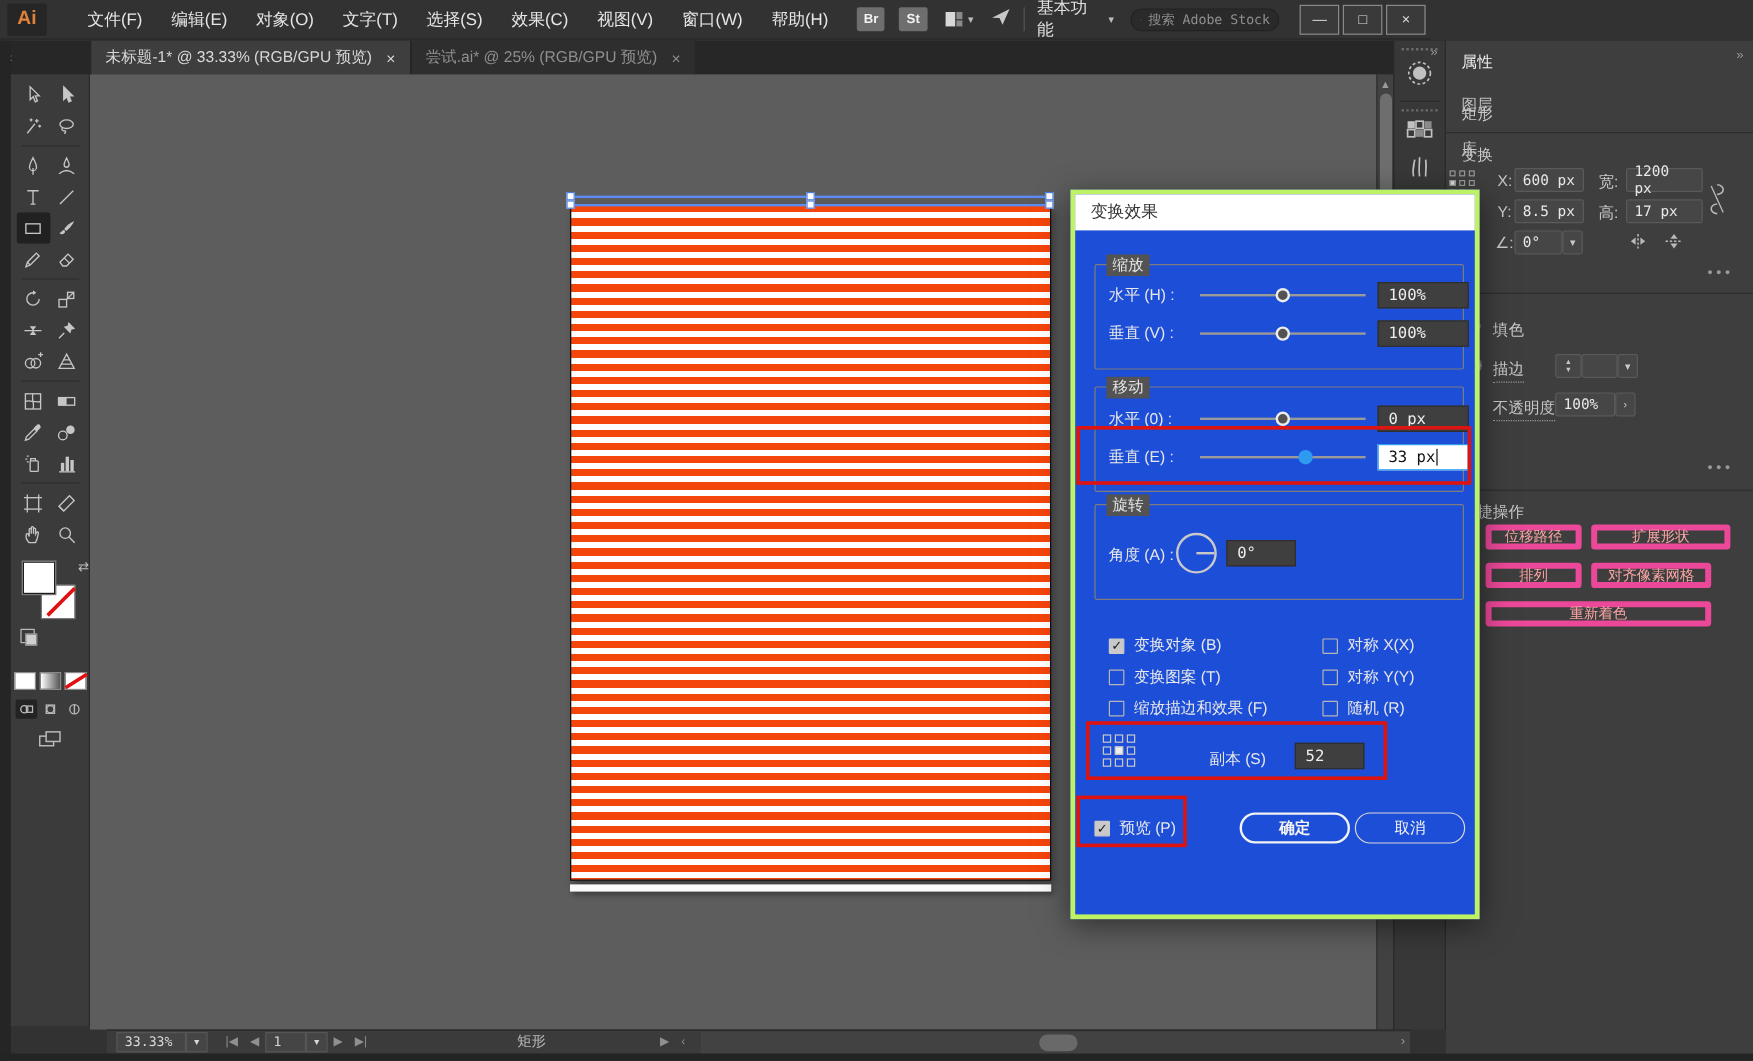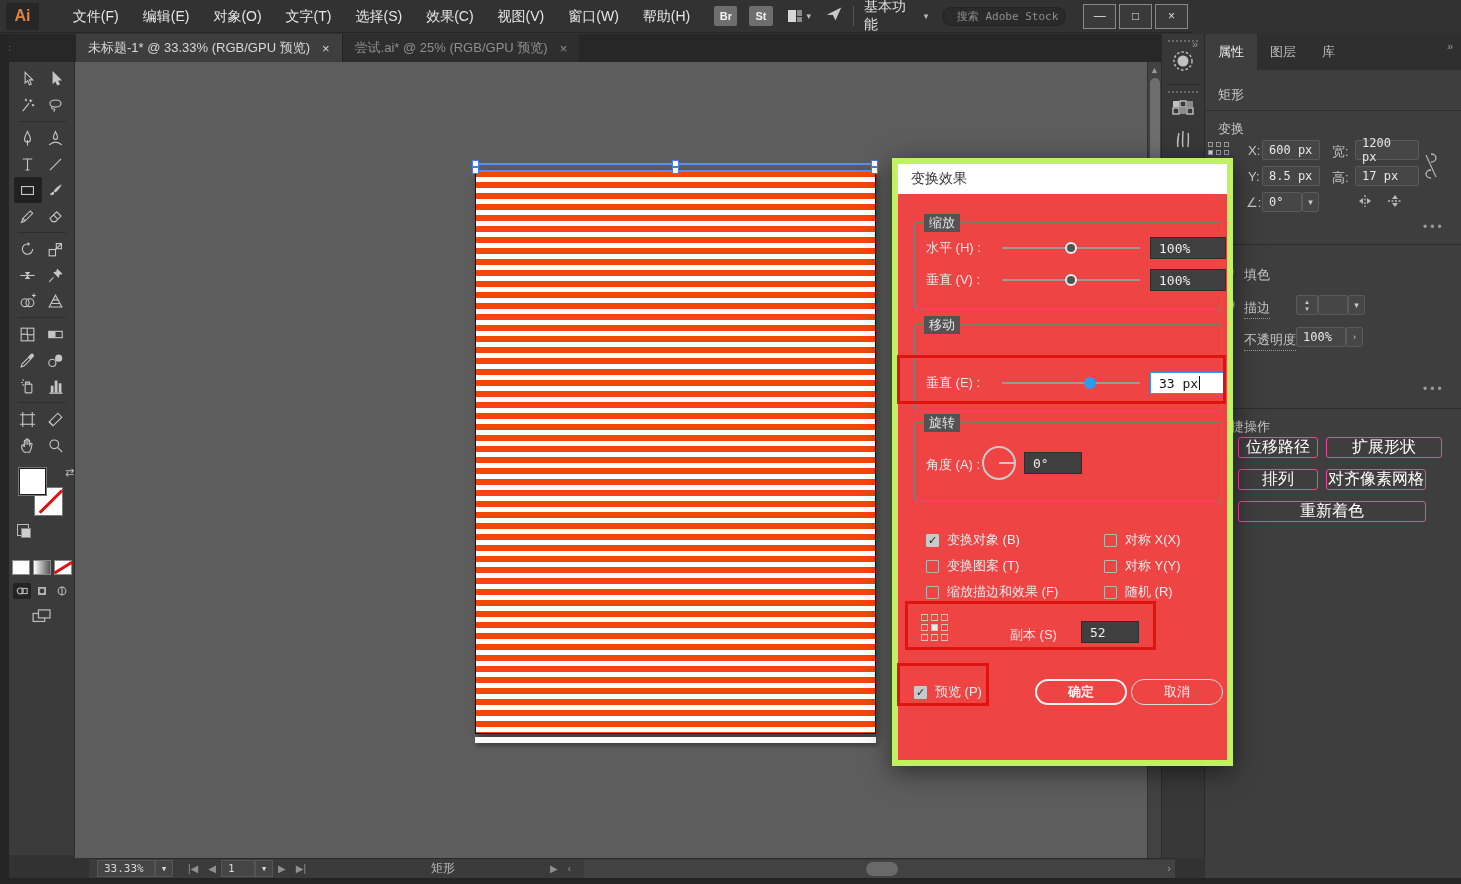--- a/index.html
+++ b/index.html
@@ -75,53 +75,53 @@
   #dock { position:absolute; left:1161px; top:34px; width:44px; height:824px; background:#383838;
           border-left:1px solid #2A2A2A; border-right:1px solid #2A2A2A; }
   .grip { width:30px; margin:6px auto 4px; border-top:2px dotted #6a6a6a; }
   .dock-icon { display:flex; justify-content:center; padding:2px 0 8px; }
   .dock-icon svg { stroke:#C1C1C1; fill:none; stroke-width:1.4; }
   .dock-div { height:1px; background:#2B2B2B; margin:2px 4px; }
   #dock-collapse { position:absolute; right:6px; top:4px; color:#999; font-size:11px; }
 
   
   #panel { position:absolute; left:1205px; top:34px; width:256px; height:850px; background:#3E3E3E; }
-  #panel-tabs { height:36px; background:#2F2F2F; display:flex; }
+  #panel-tabs { height:36px; background:#2F2F2F; display:flex;flex-direction:column; }
   .ptab { height:36px; line-height:36px; padding:0 13px; font-size:13px; color:#BDBDBD; }
   .ptab.active { background:#3E3E3E; color:#EDEDED; }
   #panel-collapse { position:absolute; right:8px; top:6px; color:#999; font-size:11px; }
   .p-label { position:absolute; color:#C8C8C8; font-size:13px; }
   .p-div { position:absolute; left:0; width:256px; height:1px; background:#2D2D2D; }
   .pfld { position:absolute; height:20px; background:#464646; border:1px solid #5A5A5A; color:#E8E8E8;
           font-family:"DejaVu Sans Mono",monospace; font-size:12px; display:flex; align-items:center; padding:0 6px; border-radius:2px; }
   .chev-box { position:absolute; width:17px; height:20px; background:#464646; border:1px solid #5A5A5A; color:#C9C9C9;
               font-size:9px; display:flex; align-items:center; justify-content:center; border-radius:2px; }
   .dots { position:absolute; color:#9a9a9a; font-size:12px; letter-spacing:3px; }
   .underlined { border-bottom:1px dotted #9a9a9a; padding-bottom:1px; }
-  .qbtn { position:absolute; height:21px; border:1px solid #ec4899; border-radius:3px; color:#ffffff;
-          font-size:16px; display:flex; align-items:center; justify-content:center; background:transparent; }
+  .qbtn { position:absolute; height:21px; border:5px solid #ec4899; border-radius:3px; color:#fca5a5;
+          font-size:12px; display:flex; align-items:center; justify-content:center; background:transparent; }
   .ref-grid { position:absolute; display:grid; grid-template-columns:repeat(3,5px); grid-gap:3px; }
   .ref-grid i { width:5px; height:5px; border:1px solid #9a9a9a; display:block; }
   .ref-grid i.fill { background:#DDD; }
   .panel-icon svg { stroke:#B9B9B9; fill:none; stroke-width:1.3; }
 
   
   #statusbar { position:absolute; left:89px; top:858px; width:1086px; height:20px; background:#3B3B3B;
                border-top:1px solid #2A2A2A; display:flex; align-items:center; }
   .sfld { background:#454545; border:1px solid #555; color:#D8D8D8; font-size:11px; height:17px;
           display:flex; align-items:center; padding:0 6px; font-family:"DejaVu Sans Mono",monospace; }
   .s-arrow { color:#909090; font-size:10px; padding:0 5px; }
   #status-tool { color:#B9B9B9; font-size:12px; }
   #h-scroll { position:relative; flex:1; height:18px; background:#424242; margin-left:8px; }
   #h-thumb { position:absolute; left:282px; top:2px; width:32px; height:14px; background:#696969; border-radius:7px; }
   #bottom-strip { position:absolute; left:0; top:878px; width:1461px; height:6px; background:#242424; }
 
   
-  #dialog { position:absolute; left:892px; top:158px; width:341px; height:608px; background:#ef4444;
-            border:6px solid #bef264; box-shadow:0 6px 24px rgba(0,0,0,0.5); z-index:20; }
+  #dialog { position:absolute; left:892px; top:158px; width:341px; height:608px; background:#1d4ed8;
+            border:4px solid #bef264; box-shadow:0 6px 24px rgba(0,0,0,0.5); z-index:20; }
   #dlg-title { height:30px; background:#FFFFFF; color:#333; font-size:14px; display:flex; align-items:center; padding:0 13px; }
   .grp { position:absolute; left:16px; width:308px; border:1px solid #7D7D7D; border-radius:2px; }
   .grp-label { position:absolute; top:-9px; left:9px; background:#535353; padding:0 5px; color:#E4E4E4; font-size:13px; }
   .srow { position:absolute; left:28px; display:flex; align-items:center; height:24px; }
   .slab { width:62px; color:#E8E8E8; font-size:13px; white-space:nowrap; }
   .track { position:relative; width:138px; height:2px; background:#9A9A9A; margin:0 10px 0 14px; }
   .thumb { position:absolute; top:-5px; width:12px; height:12px; border-radius:50%; border:2px solid #EDEDED; background:#535353; }
   .thumb.filled { background:#2D9BF0; border-color:#2D9BF0; }
   .val { width:76px; height:22px; background:#3F3F3F; border:1px solid #2E2E2E; color:#EDEDED;
          font-family:"DejaVu Sans Mono",monospace; font-size:13px; display:flex; align-items:center; padding:0 8px; }
@@ -594,20 +594,27 @@
       <span class="slab">垂直 (V) :</span>
       <span class="track">
           <span class="thumb" style="left:calc(50% - 6px)"></span>
         </span>
       <span class="val">100%</span>
     </div>
 
     <div class="grp" style="top:160px;height:88px">
       <span class="grp-label">移动</span>
     </div>
+    <div class="srow" style="top:175px">
+      <span class="slab">水平 (0) :</span>
+      <span class="track">
+          <span class="thumb" style="left:calc(50% - 6px)"></span>
+        </span>
+      <span class="val">0 px</span>
+    </div>
     <div class="srow" style="top:207px">
       <span class="slab">垂直 (E) :</span>
       <span class="track">
           <span class="thumb filled" style="left:calc(64% - 6px)"></span>
         </span>
       <span class="val active">33 px</span>
     </div>
 
     <div class="grp" style="top:258px;height:80px">
       <span class="grp-label">旋转</span>

